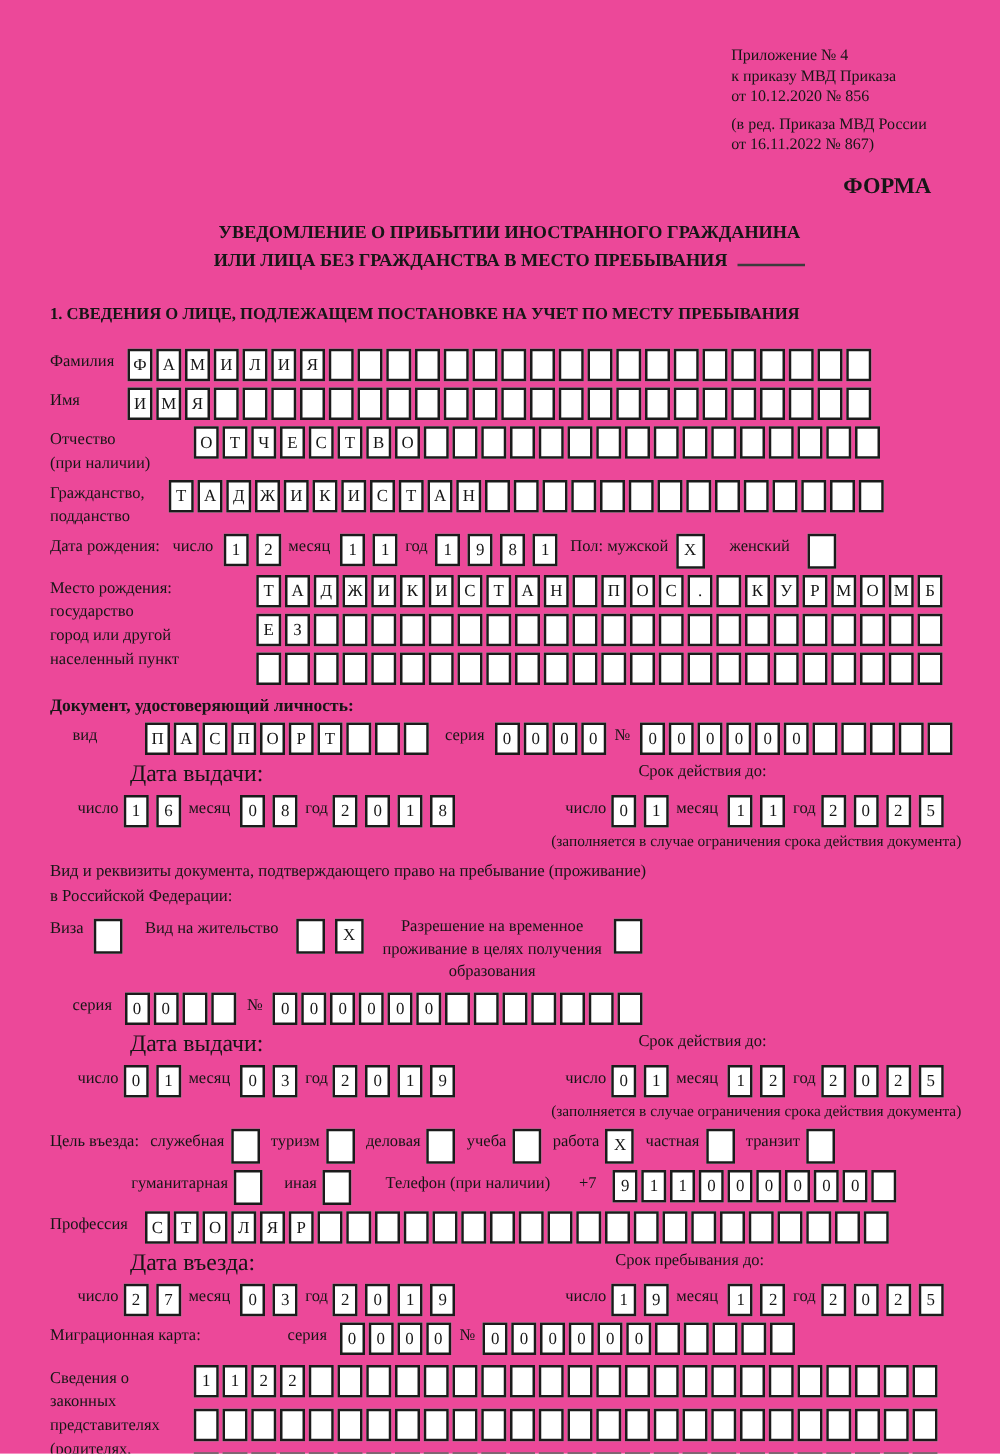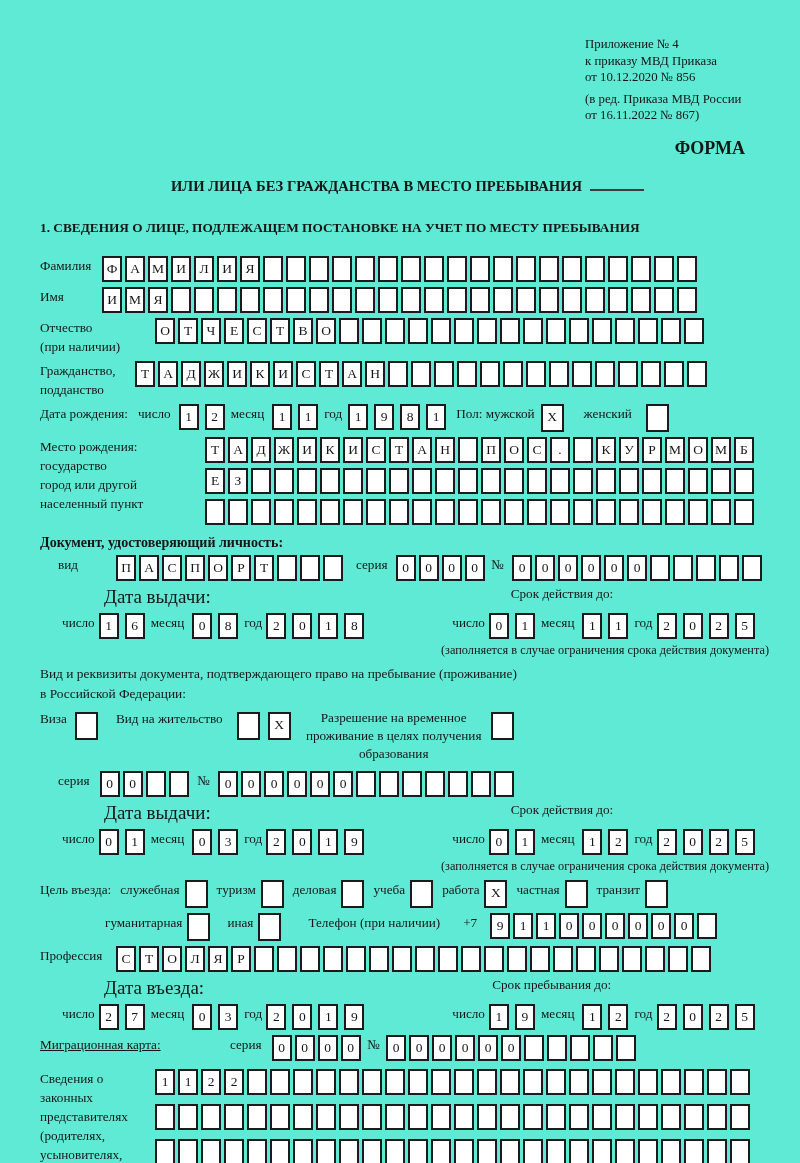--- a/index.html
+++ b/index.html
@@ -1,17 +1,17 @@
 <!DOCTYPE html>
 <html><head>
 <meta charset="utf-8">
 <style>
   html,body{margin:0;padding:0;background:#fff;}
   .page{position:relative;width:800px;height:1163px;box-sizing:border-box;
-        padding:36px 25px 0 40px;background:#5eead4;color:#161616;
+        padding:36px 25px 0 40px;background:#ec4899;color:#161616;
         font-family:"Liberation Serif","DejaVu Serif",serif;overflow:hidden;}
   .hdr{margin-left:auto;width:190px;font-size:12.8px;line-height:16.5px;}
   .hdr .rev{margin-top:5px;}
   .forma{margin-top:14px;text-align:right;padding-right:30px;font-weight:bold;font-size:18px;}
   .title{margin-top:16px;text-align:center;font-weight:bold;font-size:14.6px;line-height:23px;}
   .blank{display:inline-block;width:54px;height:11px;border-bottom:2.5px solid #3c3c3c;margin-left:8px;}
   .sec1{margin-top:22px;font-weight:bold;font-size:13.3px;}
   .rows{margin-top:20px;}
   .frow{display:flex;align-items:flex-start;margin-bottom:5px;}
   .lbl{font-size:13.2px;line-height:19px;flex:0 0 auto;}
@@ -48,20 +48,21 @@
     <div>Приложение № 4</div>
     <div>к приказу МВД Приказа</div>
     <div>от 10.12.2020 № 856</div>
     <div class="rev">(в ред. Приказа МВД России</div>
     <div>от 16.11.2022 № 867)</div>
   </div>
 
   <div class="forma">ФОРМА</div>
 
   <div class="title">
+    <div>УВЕДОМЛЕНИЕ О ПРИБЫТИИ ИНОСТРАННОГО ГРАЖДАНИНА</div>
     <div><span>ИЛИ ЛИЦА БЕЗ ГРАЖДАНСТВА В МЕСТО ПРЕБЫВАНИЯ</span><span class="blank"></span></div>
   </div>
 
   <div class="sec1">1. СВЕДЕНИЯ О ЛИЦЕ, ПОДЛЕЖАЩЕМ ПОСТАНОВКЕ НА УЧЕТ ПО МЕСТУ ПРЕБЫВАНИЯ</div>
 
   <div class="rows">
 
     <div class="frow">
       <div class="lbl w62">Фамилия</div>
       <div class="cellrow">
@@ -612,21 +613,21 @@
       <span class="lbl">год</span>
       <span class="cellrow ml4">
           <span class="cell">2</span>
           <span class="cell">0</span>
           <span class="cell">2</span>
           <span class="cell">5</span>
         </span>
     </div>
 
     <div class="frow" style="margin-top:4px;">
-      <span class="lbl" style="width:150px;text-decoration:underline;">Миграционная карта:</span>
+      <span class="lbl" style="width:150px;">Миграционная карта:</span>
       <span class="lbl" style="margin-left:40px;margin-right:10px;">серия</span>
       <span class="cellrow">
           <span class="cell">0</span>
           <span class="cell">0</span>
           <span class="cell">0</span>
           <span class="cell">0</span>
         </span>
       <span class="lbl ml4" style="margin-right:6px;">№</span>
       <span class="cellrow">
           <span class="cell">0</span>

